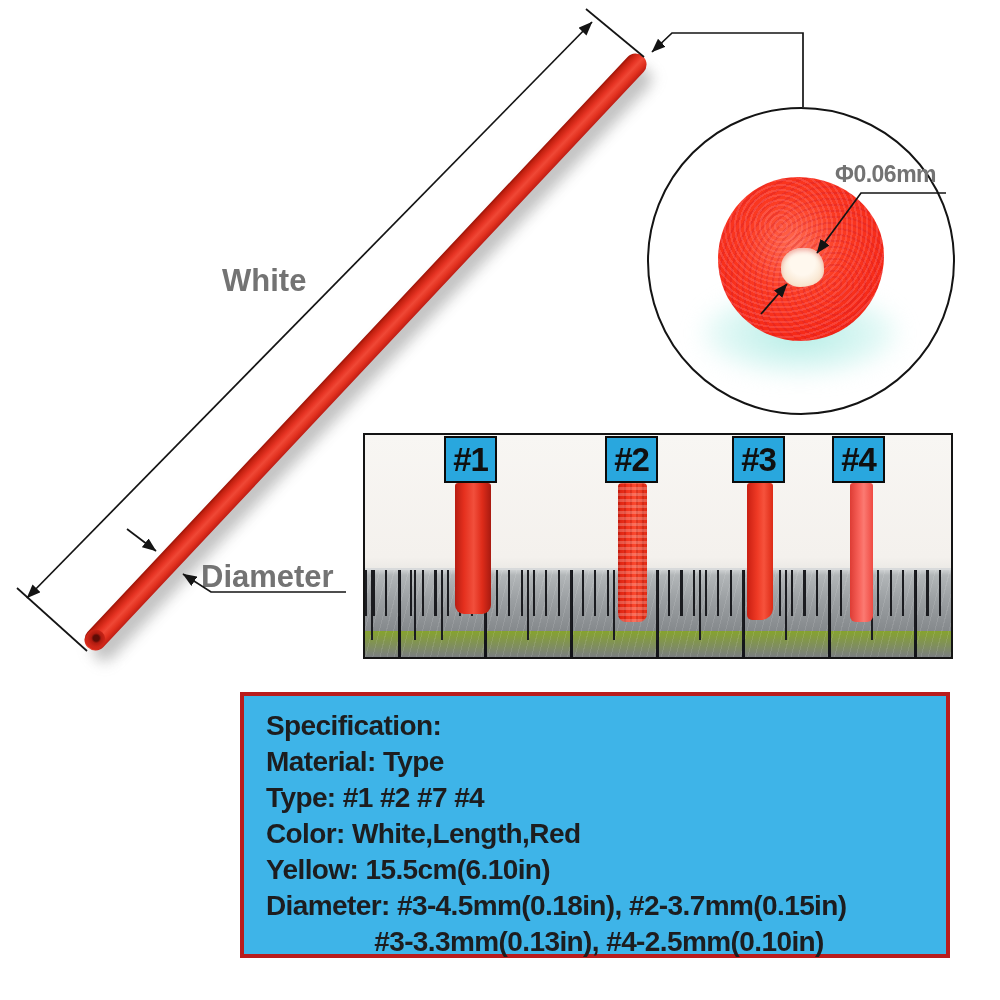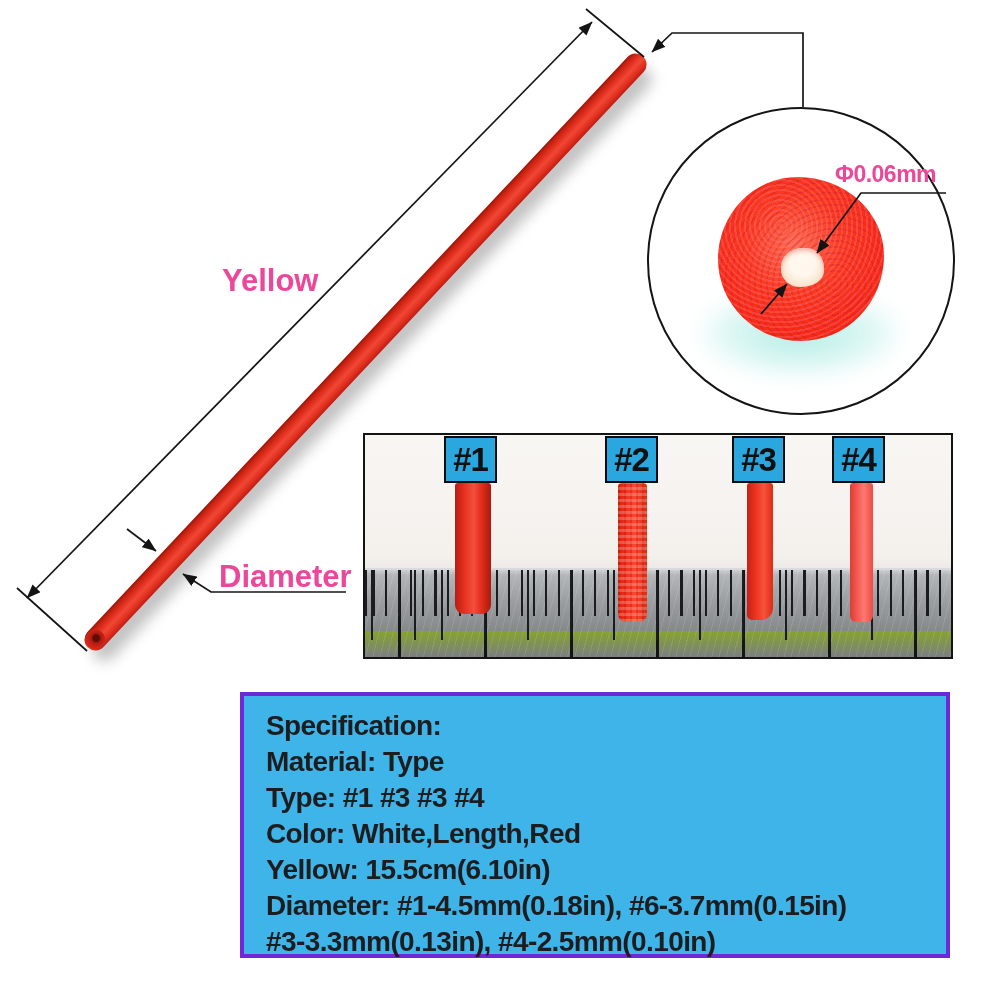--- a/index.html
+++ b/index.html
@@ -2,23 +2,23 @@
 <html style="--tag_blue: #29a7de; --spec_box_blue: #3eb4e8; --rod_red: #d8261c; --foam_red: #f62a18; --annotation_black: #141414;"><head>
 <meta charset="utf-8">
 <style>
   html,body{margin:0;padding:0;background:#ffffff;}
   #stage{
     position:relative;width:1000px;height:1000px;overflow:hidden;
     background:#ffffff;font-family:"Liberation Sans",sans-serif;
   }
   .abs{position:absolute;}
   
-  .ann-text{color:#ec4899;font-weight:bold;white-space:nowrap;}
+  .ann-text{color:#737373;font-weight:bold;white-space:nowrap;}
   #length-label{left:222px;top:263px;font-size:31px;}
-  #diameter-label{left:219px;top:559px;font-size:31px;}
+  #diameter-label{left:201px;top:559px;font-size:31px;}
   #hole-label{left:835px;top:161px;font-size:23px;letter-spacing:-0.5px;}
   
   #rod-shadow{
     left:-31px;top:352px;width:806px;height:24px;border-radius:12px;
     transform:rotate(133.2deg);background:rgba(110,110,110,0.42);
     filter:blur(7px);
   }
   #main-rod{
     left:-40px;top:341px;width:811px;height:22px;border-radius:11px;
     transform:rotate(133.2deg);
@@ -85,26 +85,26 @@
       repeating-linear-gradient(0deg,rgba(255,255,255,0.22) 0 3px,rgba(0,0,0,0) 3px 6px),
       repeating-linear-gradient(90deg,rgba(150,10,0,0.25) 0 2px,rgba(0,0,0,0) 2px 6px),
       linear-gradient(90deg,#d8200f 0%,#f5361f 35%,#f94a30 60%,#e02a14 100%);}
   #sample-rod-3{left:382px;width:26px;height:137px;border-radius:3px 3px 12px 5px;
     background:linear-gradient(90deg,#c91f12 0%,#ef3a25 40%,#f6523c 65%,#dd2b16 100%);}
   #sample-rod-4{left:485px;width:23px;height:139px;border-radius:3px 3px 6px 6px;
     background:linear-gradient(90deg,#dd3c34 0%,#f8625a 40%,#fb7a72 60%,#ef4a42 100%);}
   
   #spec-box{
     left:240px;top:692px;width:710px;height:266px;box-sizing:border-box;
-    background:var(--spec_box_blue,#3eb4e8);border:4px solid #6d28d9;
+    background:var(--spec_box_blue,#3eb4e8);border:4px solid #b91c1c;
     padding:12px 14px 0 22px;color:#1d1d1f;font-weight:bold;
     font-size:28px;line-height:36px;letter-spacing:-0.6px;
   }
   .spec-line{white-space:nowrap;}
-  .spec-line.indent{text-align:left;}
+  .spec-line.indent{text-align:center;}
   
   #anno-svg{left:0;top:0;z-index:10;pointer-events:none;}
 </style>
 </head>
 <body>
 
 <div id="stage">
 
   <div class="abs" id="rod-shadow"></div>
   <div class="abs" id="main-rod">
@@ -124,24 +124,24 @@
     <div class="abs sample-rod" id="sample-rod-4"></div>
     <div class="abs size-tag" style="left:79px">#1</div>
     <div class="abs size-tag" style="left:240px">#2</div>
     <div class="abs size-tag" style="left:367px">#3</div>
     <div class="abs size-tag" style="left:467px">#4</div>
   </div>
 
   <div class="abs" id="spec-box">
     <div class="spec-line">Specification:</div>
     <div class="spec-line">Material: Type</div>
-    <div class="spec-line">Type: #1 #3 #3 #4</div>
+    <div class="spec-line">Type: #1 #2 #7 #4</div>
     <div class="spec-line">Color: White,Length,Red</div>
     <div class="spec-line">Yellow: 15.5cm(6.10in)</div>
-    <div class="spec-line">Diameter: #1-4.5mm(0.18in), #6-3.7mm(0.15in)</div>
+    <div class="spec-line">Diameter: #3-4.5mm(0.18in), #2-3.7mm(0.15in)</div>
     <div class="spec-line indent">#3-3.3mm(0.13in), #4-2.5mm(0.10in)</div>
   </div>
 
   <svg class="abs" id="anno-svg" width="1000" height="1000" viewBox="0 0 1000 1000">
     <defs>
       <marker id="arr" markerUnits="userSpaceOnUse" markerWidth="16" markerHeight="12" refX="13.5" refY="5.5" orient="auto-start-reverse">
         <path d="M0,0 L14,5.5 L0,11 Z" fill="#141414"></path>
       </marker>
     </defs>
     <g stroke="#141414" stroke-width="1.7" fill="none">
@@ -154,17 +154,17 @@
       <path d="M803,107 L803,33 L672,33 L652,52" marker-end="url(#arr)"></path>
 
       <path d="M946,193 L861,193 L817,253" marker-end="url(#arr)"></path>
       <line x1="761" y1="314" x2="787" y2="284" marker-end="url(#arr)"></line>
 
       <line x1="127" y1="529" x2="156" y2="551" marker-end="url(#arr)"></line>
       <path d="M346,592 L211,592 L183,574" marker-end="url(#arr)"></path>
     </g>
   </svg>
 
-  <div class="abs ann-text" id="length-label">Yellow</div>
+  <div class="abs ann-text" id="length-label">White</div>
   <div class="abs ann-text" id="diameter-label">Diameter</div>
   <div class="abs ann-text" id="hole-label">Φ0.06mm</div>
 
 </div>
 
 </body></html>

